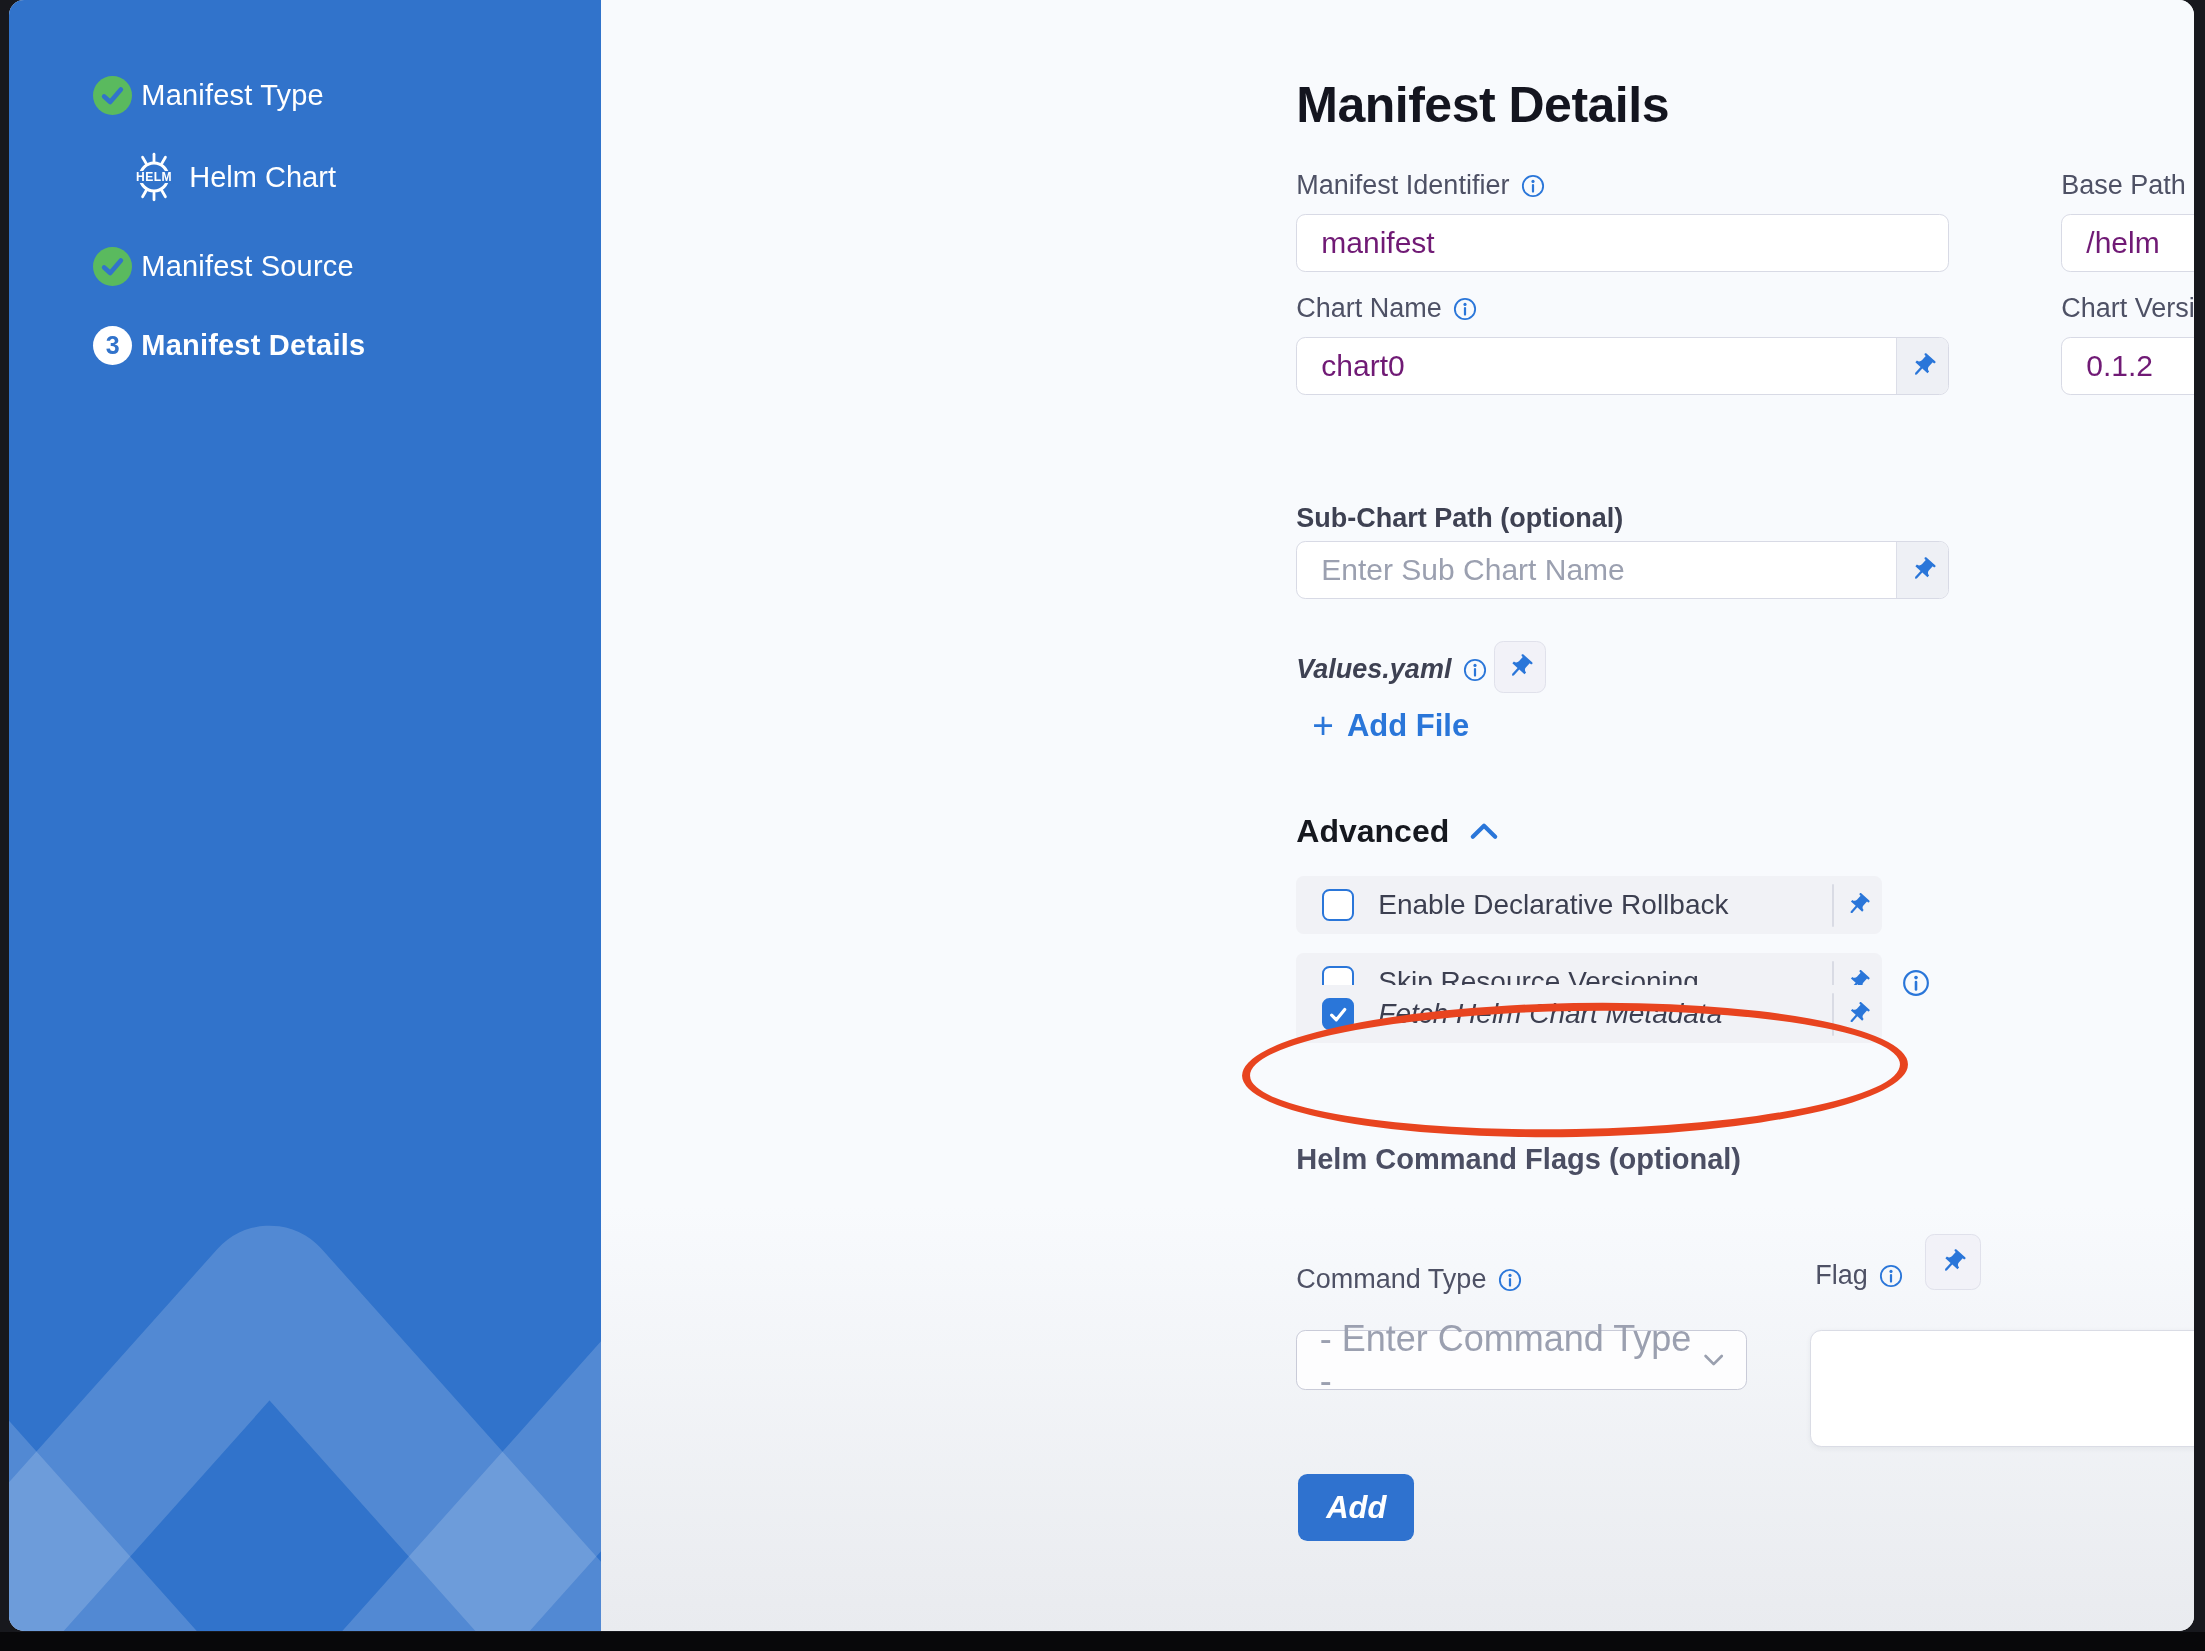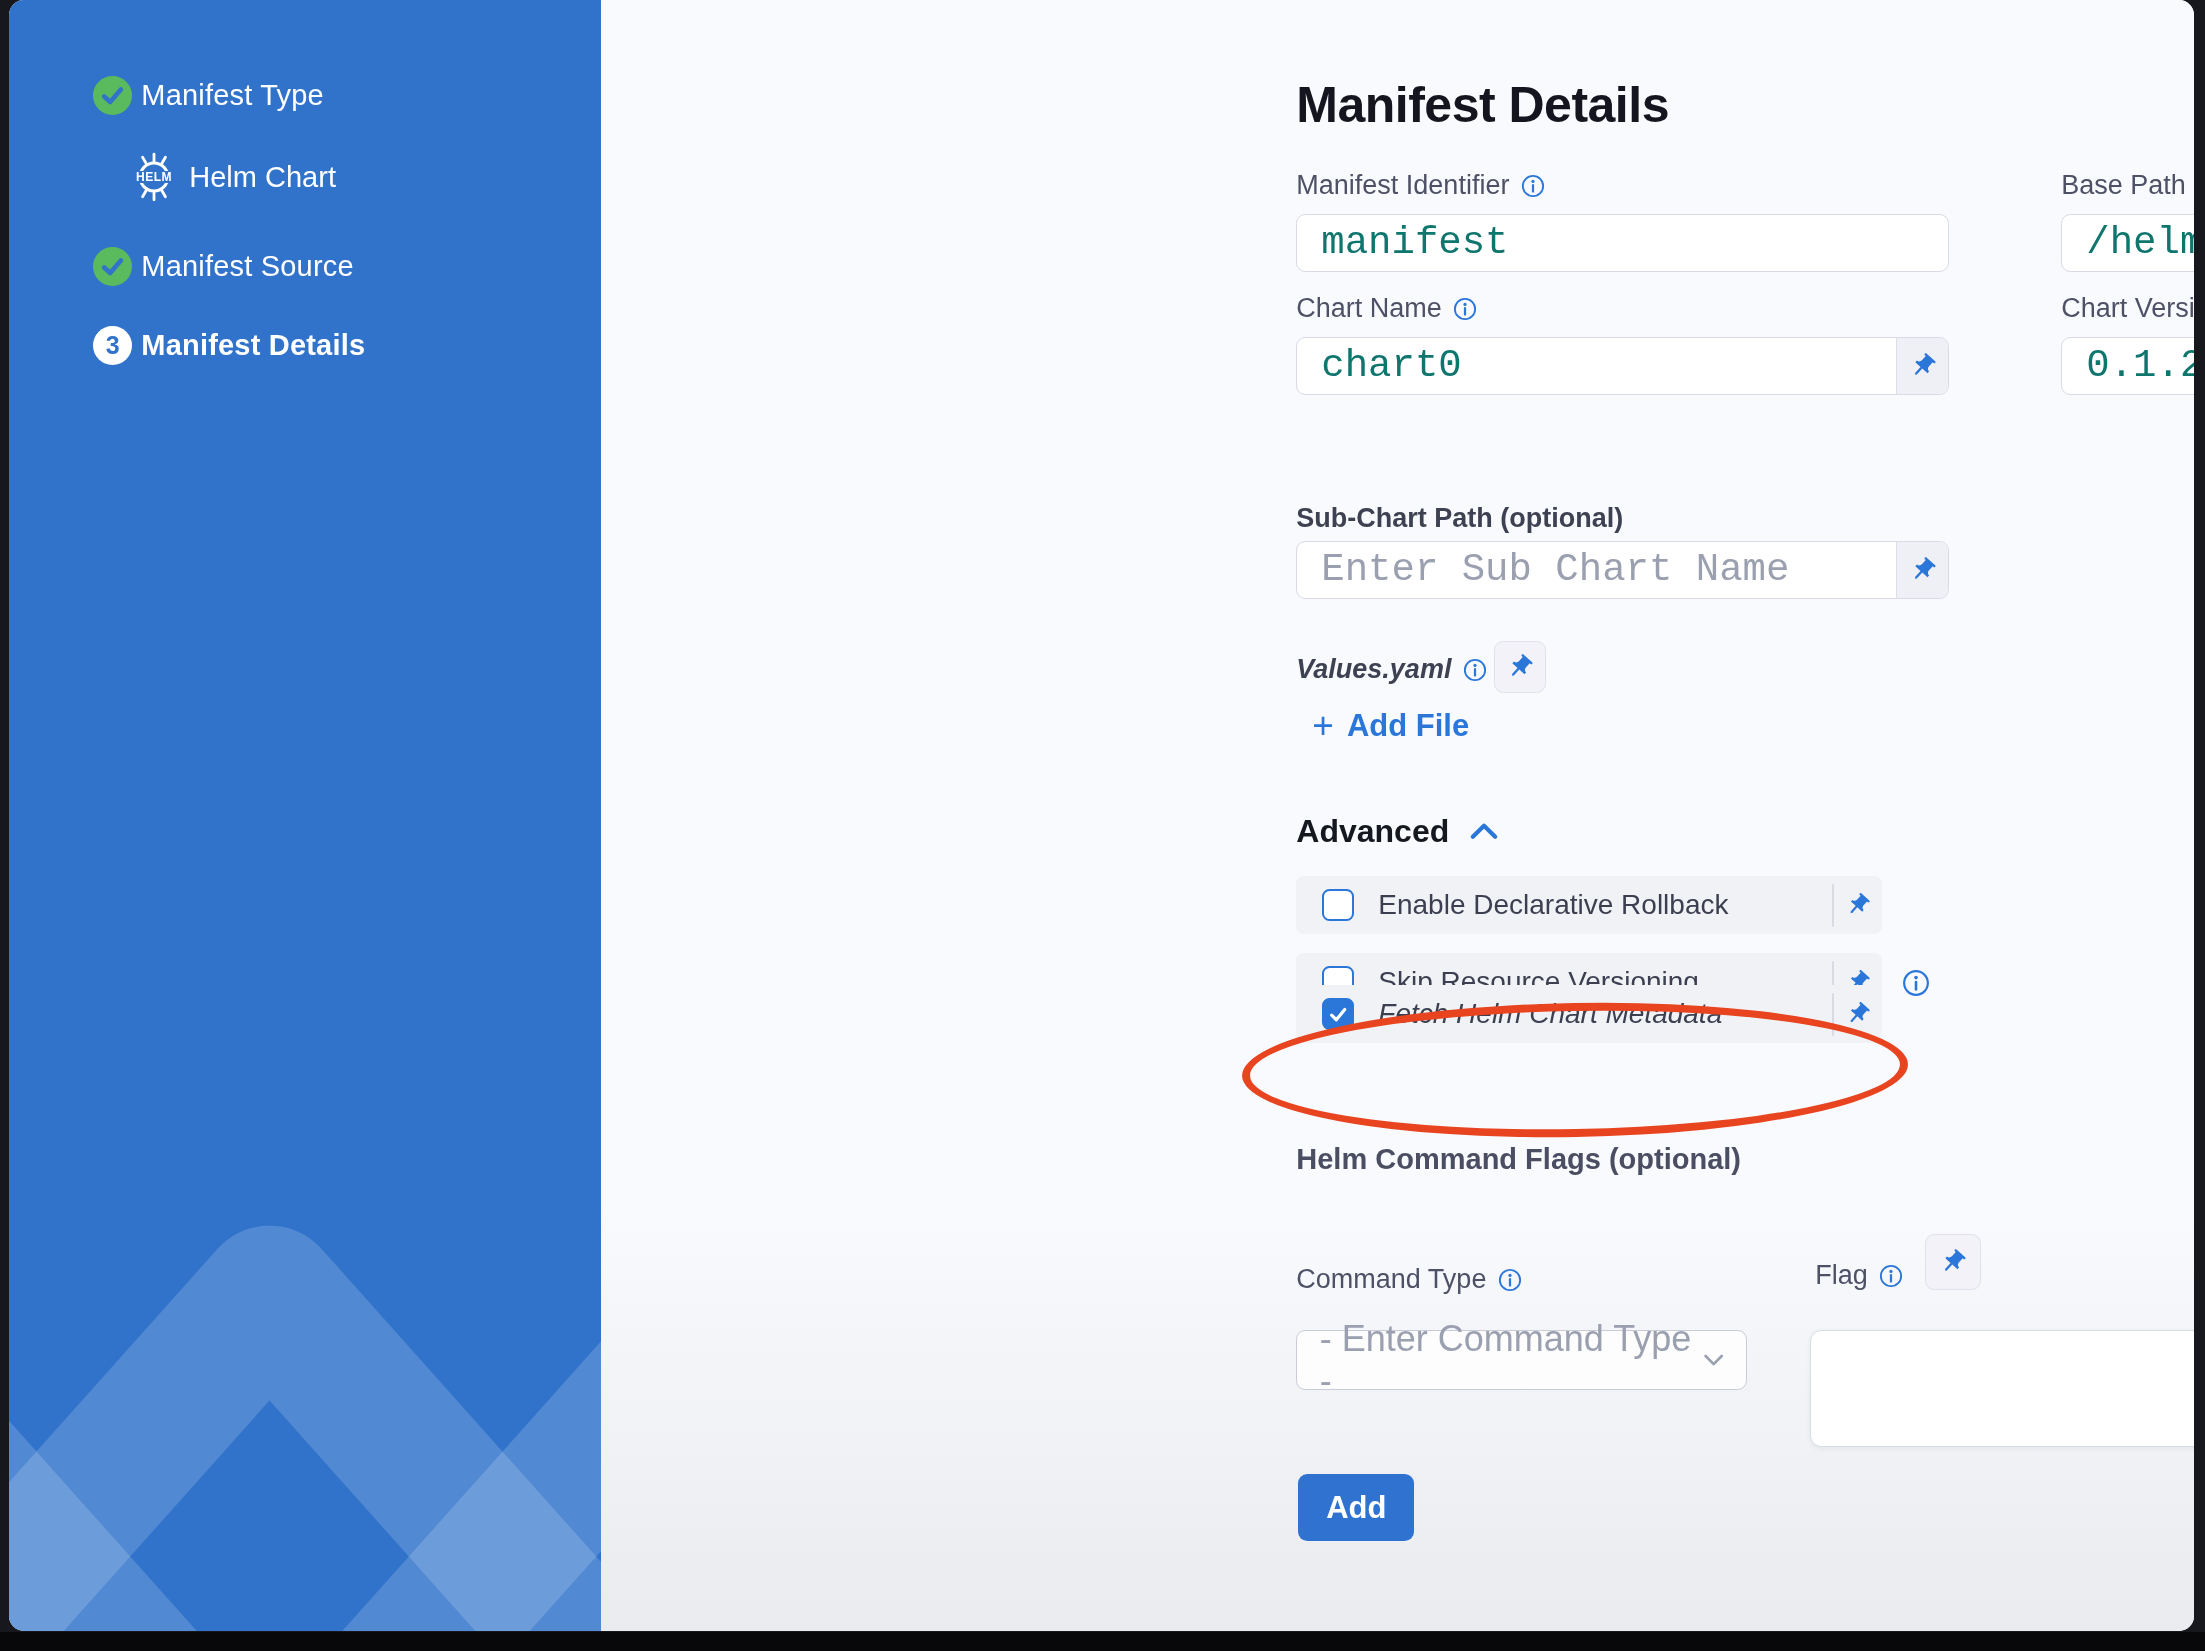--- a/index.html
+++ b/index.html
@@ -29,22 +29,22 @@
   .page-title { position:absolute; left:695px; top:76px; font-size:50px; font-weight:700;
                 color:#14151f; letter-spacing:-0.5px; }
 
   .field-label { display:flex; align-items:center; gap:11.2px;
                  font-size:27px; color:#4e5165; font-weight:500; }
   .field-label.strong { color:#3e4152; font-weight:700; }
 
   .field-box { display:flex; align-items:stretch; border:1.9px solid #d8dae5; border-radius:9.3px;
                background:#ffffff; overflow:hidden; height:58px; }
   .field-box input { border:0; outline:none; flex:1; min-width:0; padding:0 24px;
-                     font-size:39px; color:#0f766e; background:transparent;
-                     font-family:Liberation Mono, monospace; }
+                     font-size:30px; color:#701a75; background:transparent;
+                     font-family:Liberation Sans, sans-serif; }
   .field-box input::placeholder { color:#9ba0b0; }
   .pin-seg { width:52px; flex:0 0 52px; background:#eef0f5; border-left:1.9px solid #dcdee8;
              display:flex; align-items:center; justify-content:center; cursor:pointer; }
 
   .pin-button { background:#f2f2f8; border:1.9px solid #e0e1eb; border-radius:9.3px;
                 display:flex; align-items:center; justify-content:center; cursor:pointer; }
 
   .link-row { position:absolute; display:flex; align-items:center; gap:13px; cursor:pointer; }
   .plus-glyph { color:#2a76d9; font-size:37px; font-weight:500; line-height:1; }
   .link-text { color:#2a76d9; font-size:31px; font-weight:600; }
@@ -79,21 +79,21 @@
 
   .textarea-wrap { position:absolute; left:1209px; top:1330px; width:846px; height:117px; }
   .flag-textarea { width:100%; height:100%; border:1.9px solid #dadce5; border-radius:11.2px;
                    background:#ffffff; resize:none; outline:none; padding:15px 18.6px;
                    font-family:"Liberation Sans", sans-serif; font-size:28px; color:#1a1d29;
                    box-shadow:0 1.9px 5.6px rgba(40,44,63,.06); }
 
   .add-btn { position:absolute; left:697px; top:1474px; width:116px; height:67px;
              background:#2f72cf; border:0; border-radius:9.3px; color:#ffffff;
              font-size:31px; font-weight:700; cursor:pointer;
-             font-family:"Liberation Sans", sans-serif; }
+             font-family:"Liberation Sans", sans-serif;font-style:italic; }
 
   .abs { position:absolute; }
 </style>
 </head>
 <body>
 
 <div class="modal">
 
   <div class="sidebar">
 

